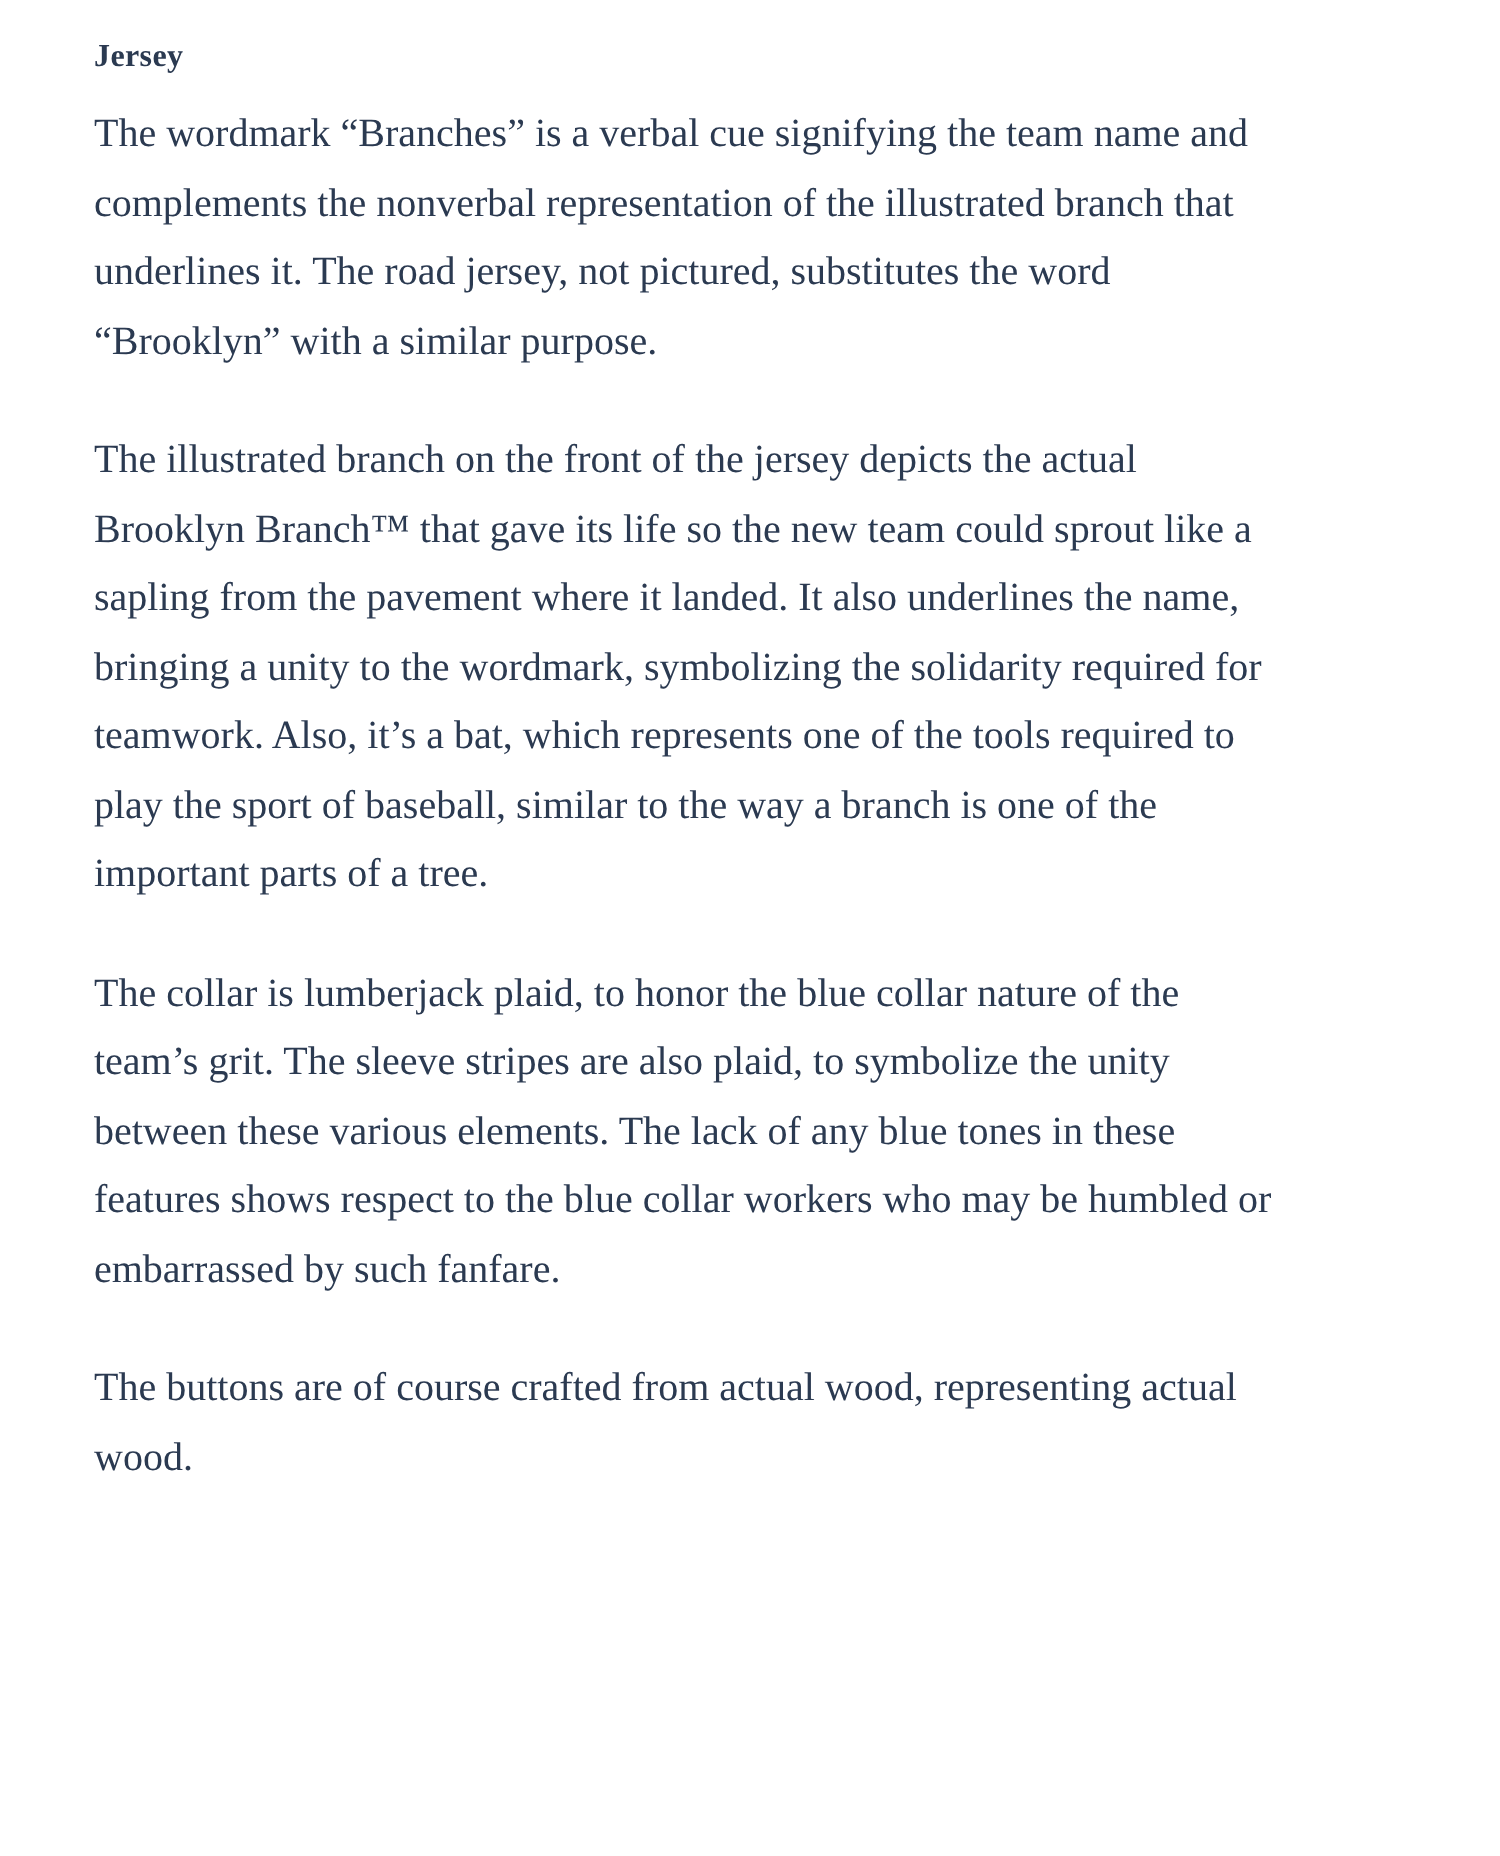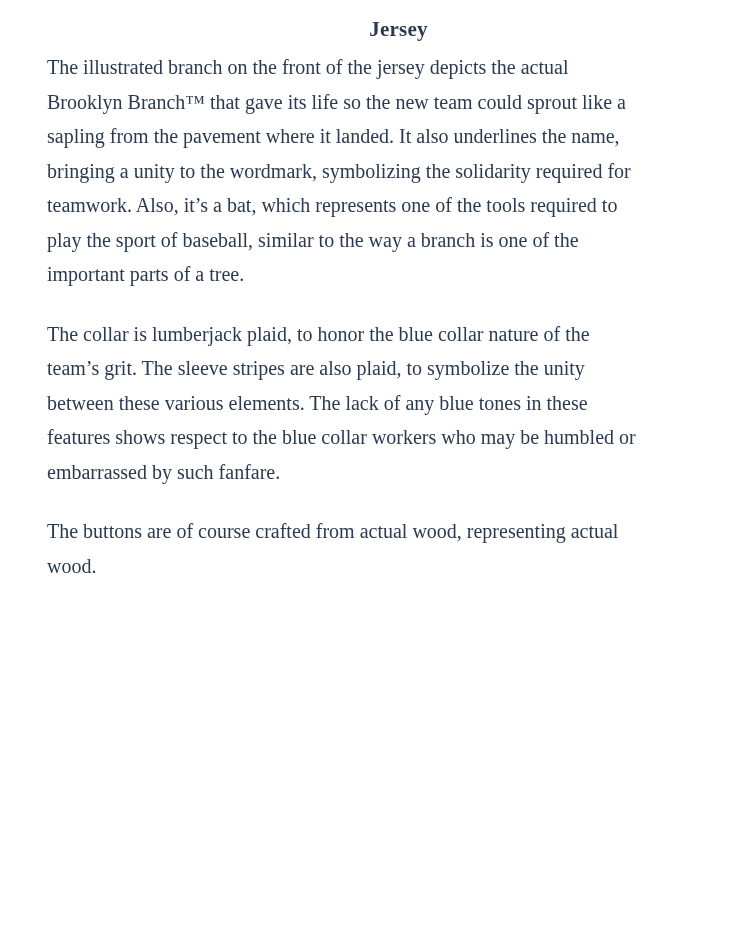--- a/index.html
+++ b/index.html
@@ -10,40 +10,43 @@
     background: #ffffff;
     overflow: hidden;
   }
   .article {
     box-sizing: border-box;
     width: 750px;
     padding: 14px 0 0 47px;
     font-family: "Liberation Serif", "DejaVu Serif", serif;
   }
   .article h2 {
-    font-size: 21px;
+    font-size: 16px;
     font-weight: 700;
     line-height: 30px;
     margin: 0 0 6px 0;
     letter-spacing: 0.2px;
-    text-align: center;
   }
   .article p {
     font-size: 20px;
     line-height: 34.5px;
     margin: 0 0 25px 0;
     white-space: pre; 
   }
 </style>
 </head>
 <body style="background: rgb(255, 255, 255);">
 
 <main class="article" style="color: rgb(43, 58, 81);">
   <h2>Jersey</h2>
 
+  <p>The wordmark “Branches” is a verbal cue signifying the team name and
+complements the nonverbal representation of the illustrated branch that
+underlines it. The road jersey, not pictured, substitutes the word
+“Brooklyn” with a similar purpose.</p>
 
   <p>The illustrated branch on the front of the jersey depicts the actual
 Brooklyn Branch™ that gave its life so the new team could sprout like a
 sapling from the pavement where it landed. It also underlines the name,
 bringing a unity to the wordmark, symbolizing the solidarity required for
 teamwork. Also, it’s a bat, which represents one of the tools required to
 play the sport of baseball, similar to the way a branch is one of the
 important parts of a tree.</p>
 
 

